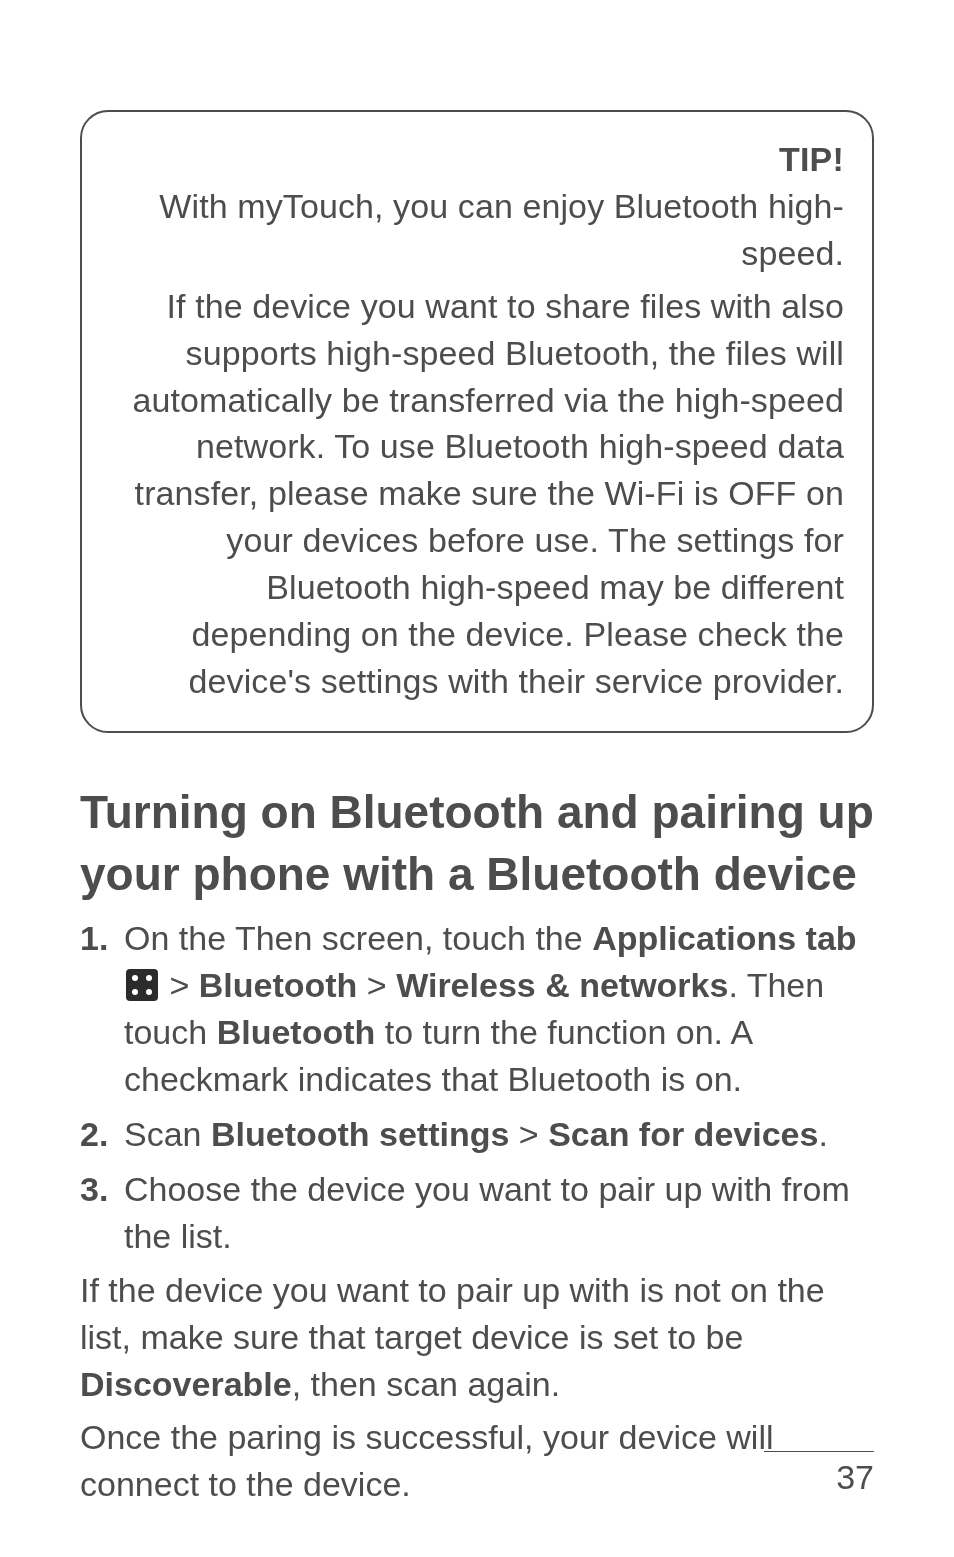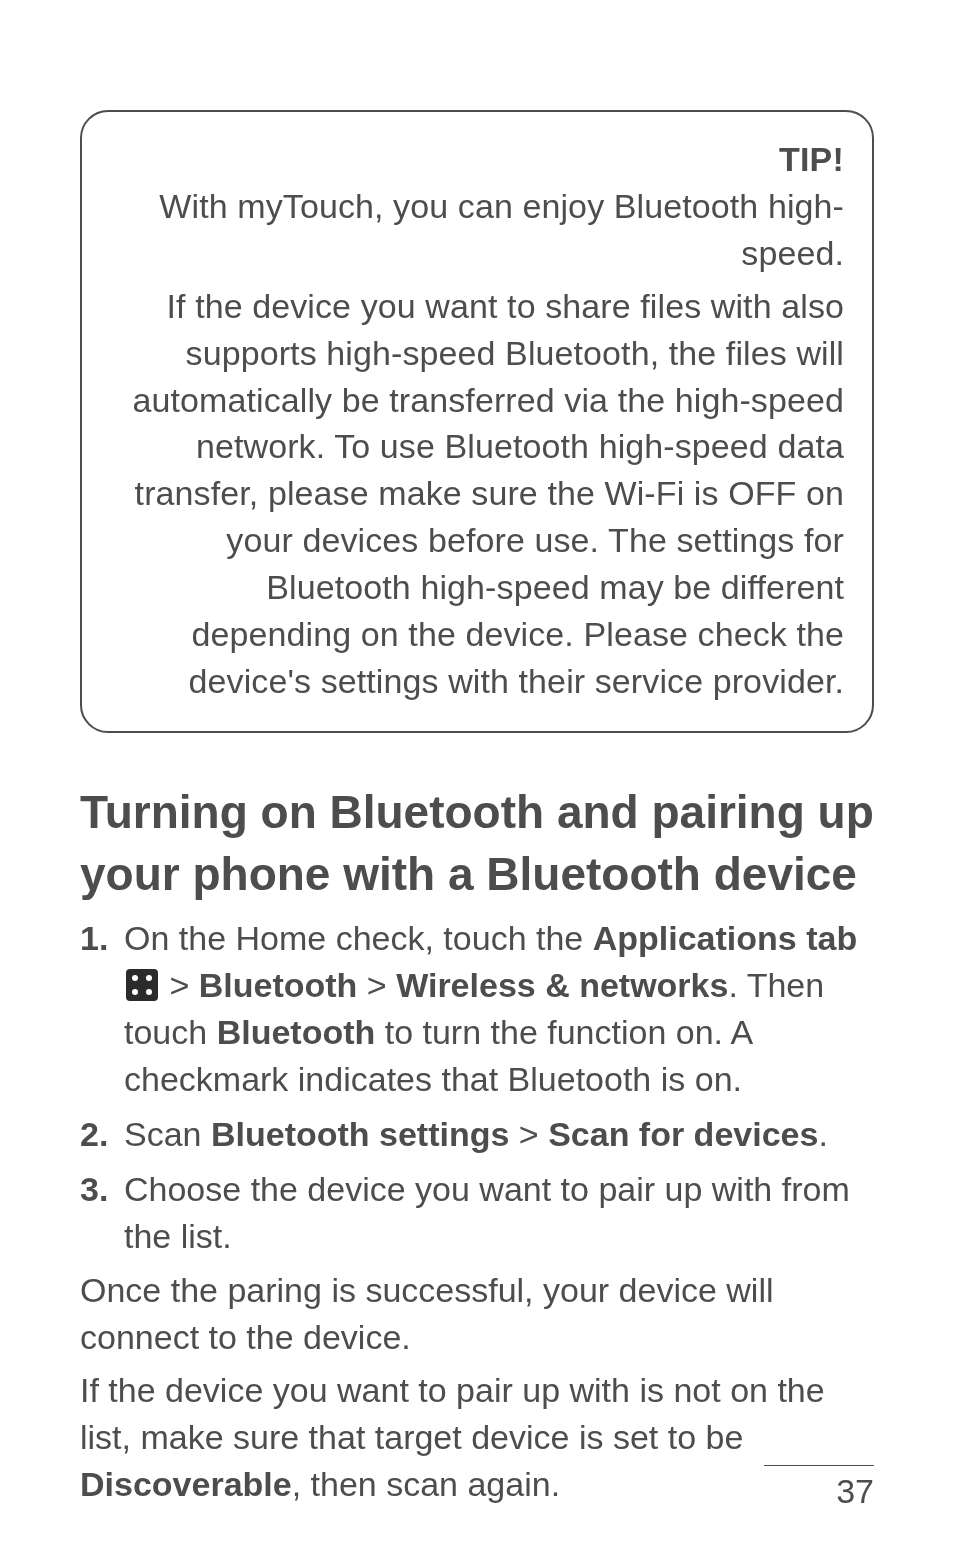--- a/index.html
+++ b/index.html
@@ -87,21 +87,21 @@
     width: 6px; height: 6px;
     background: #fff;
     border-radius: 50%;
     box-shadow:
       14px 0 0 #fff,
       0 14px 0 #fff,
       14px 14px 0 #fff;
   }
   .page-footer {
     position: absolute;
-    bottom: 46px;
+    bottom: 60px;
     right: 80px;
     left: 80px;
     text-align: right;
   }
   .page-footer .rule {
     border-top: 1.5px solid #4d4d4d;
     width: 110px;
     margin-left: auto;
     margin-bottom: 6px;
   }
@@ -118,35 +118,35 @@
   <div class="tip-box">
     <p><span class="tip-title">TIP!</span><br>
        <span>With myTouch, you can enjoy Bluetooth high-speed.</span></p>
     <p>If the device you want to share files with also supports high-speed Bluetooth, the files will automatically be transferred via the high-speed network. To use Bluetooth high-speed data transfer, please make sure the Wi-Fi is OFF on your devices before use. The settings for Bluetooth high-speed may be different depending on the device. Please check the device's settings with their service provider.</p>
   </div>
 
   <h2 class="section-heading">Turning on Bluetooth and pairing up your phone with a Bluetooth device</h2>
 
   <ol class="steps">
     <li>
-      <span>On the Home check, touch the </span><b>Applications tab</b>
+      <span>On the Then screen, touch the </span><b>Applications tab</b>
       <span class="apps-icon"></span><span> &gt; </span><b>Bluetooth</b><span> &gt; </span><b>Wireless &amp; networks</b><span>. Then touch </span><b>Bluetooth</b><span> to turn the function on. A checkmark indicates that Bluetooth is on.</span>
     </li>
     <li>
       <span>Scan </span><b>Bluetooth settings</b><span> &gt; </span><b>Scan for devices</b><span>.</span>
     </li>
     <li>
       <span>Choose the device you want to pair up with from the list.</span>
     </li>
   </ol>
 
-  <p class="body-para">Once the paring is successful, your device will connect to the device.</p>
-
   <p class="body-para">
     <span>If the device you want to pair up with is not on the list, make sure that target device is set to be </span><b>Discoverable</b><span>, then scan again.</span>
   </p>
+
+  <p class="body-para">Once the paring is successful, your device will connect to the device.</p>
 
   <div class="page-footer">
     <div class="rule"></div>
     <span class="page-number">37</span>
   </div>
 
 </div>
 
 </body></html>

